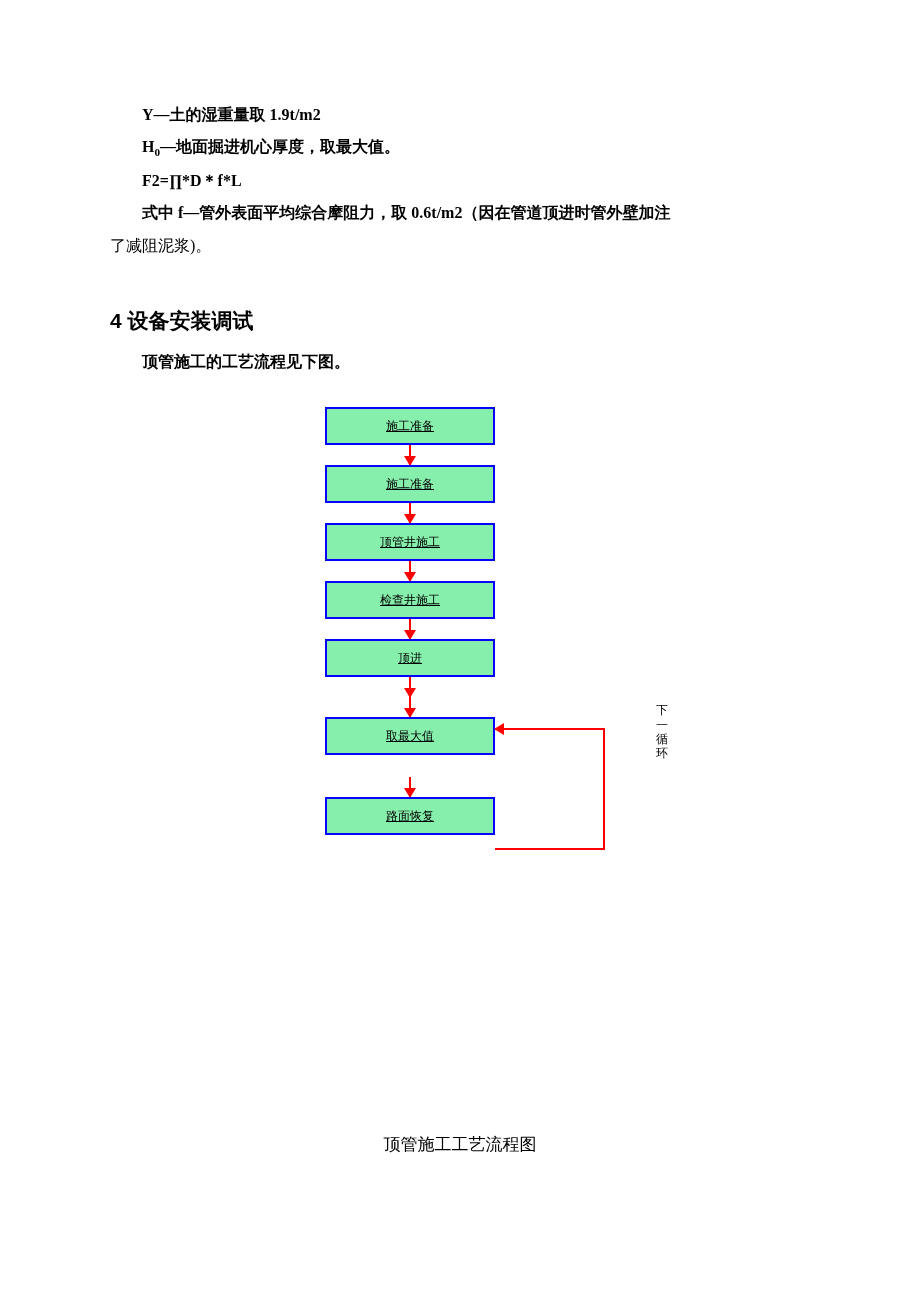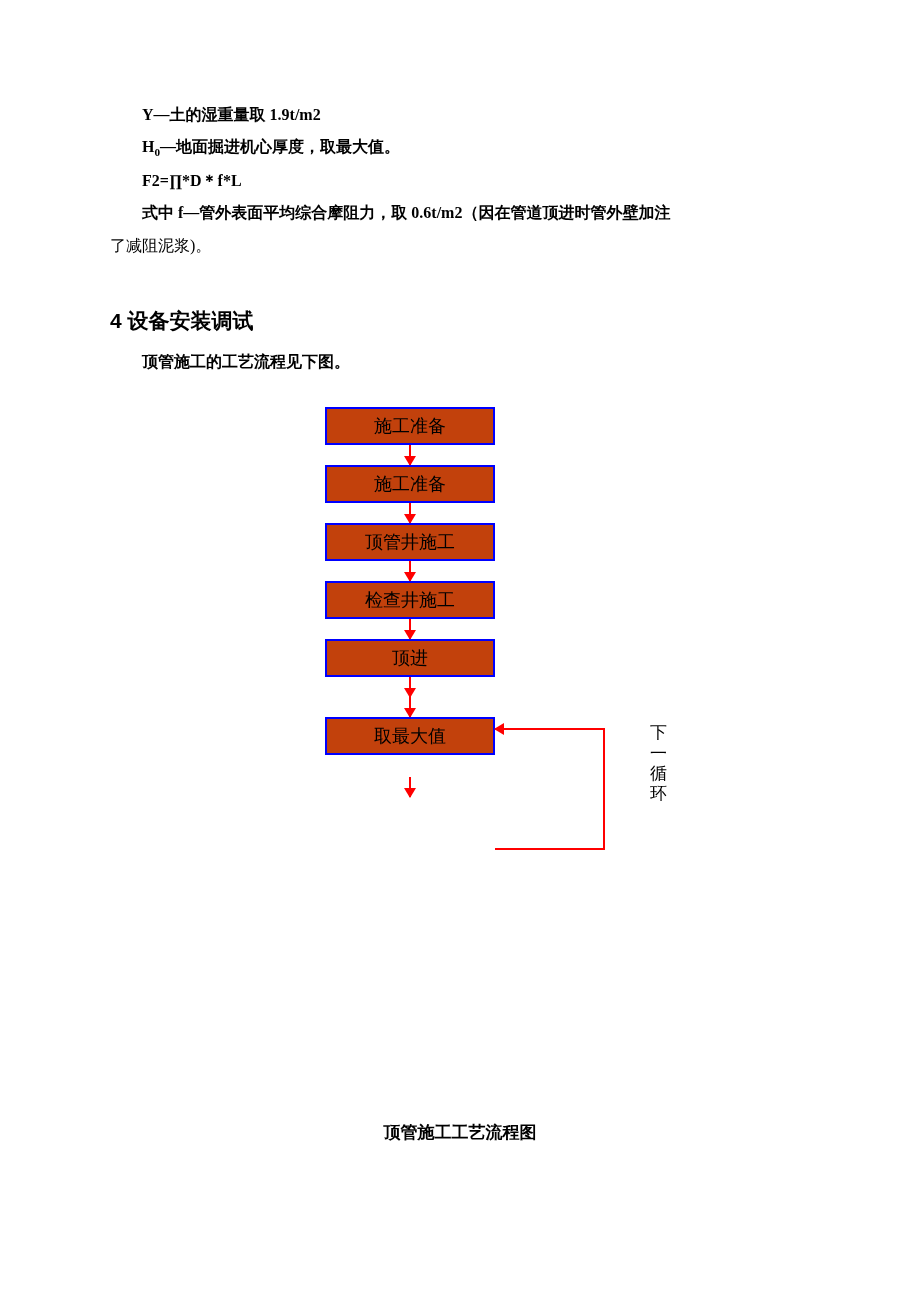--- a/index.html
+++ b/index.html
@@ -24,23 +24,24 @@
     .sub { font-size: 0.7em; vertical-align: sub; }
     .flow-wrapper { position: relative; width: 700px; height: 680px; margin: 30px auto 0 auto; }
     .flow { position: absolute; left: 200px; top: 0; width: 200px; display: flex; flex-direction: column; align-items: center; }
     .box {
       width: 170px;
       height: 38px;
       border: 2px solid #0000ff;
       display: flex;
       align-items: center;
       justify-content: center;
-      font-size: 18px;
-      background: #c2410c;
+      font-size: 12px;
+      background: #86efac;
       position: relative;
+      text-decoration: underline;
     }
     .arrow-down {
       width: 2px;
       height: 20px;
       background: #ff0000;
       position: relative;
     }
     .arrow-down::after {
       content: "";
       position: absolute;
@@ -59,32 +60,32 @@
       position: absolute; left: -1px; top: -5px;
       width:0; height:0;
       border-top: 6px solid transparent;
       border-bottom: 6px solid transparent;
       border-right: 10px solid #ff0000;
     }
     .loop-v  { position: absolute; top: 321px; left: 493px; width: 2px; height: 120px; background: #ff0000; }
     .loop-h2 { position: absolute; top: 441px; left: 385px; width: 110px; height: 2px; background: #ff0000; }
     .loop-label {
       position: absolute;
-      top: 316px; left: 540px;
-      font-size: 17px;
+      top: 296px; left: 540px;
+      font-size: 12px;
       line-height: 1.2;
       width: 18px;
-      text-align: left;
+      text-align: right;
     }
     .caption {
       text-align: center;
       font-family: "SimHei", "黑体", sans-serif;
-      font-weight: bold;
+      font-weight: normal;
       font-size: 17px;
-      margin-top: 30px;
+      margin-top: 42px;
     }
   </style>
 </head>
 <body>
 
 <p class="para">Y—土的湿重量取 1.9t/m2</p>
 <p class="para">
   <span>H</span><span class="sub">0</span><span>—地面掘进机心厚度，取最大值。</span>
 </p>
 <p class="para">F2=∏*D＊f*L</p>
@@ -106,20 +107,21 @@
     <div class="box">顶管井施工</div>
     <div class="arrow-down"></div>
     <div class="box">检查井施工</div>
     <div class="arrow-down"></div>
     <div class="box">顶进</div>
     <div class="arrow-down"></div>
     <div class="arrow-down"></div>
     <div class="box">取最大值</div>
     <div class="gap"></div>
     <div class="arrow-down"></div>
+    <div class="box">路面恢复</div>
   </div>
   <div class="loop-h1"></div>
   <div class="loop-v"></div>
   <div class="loop-h2"></div>
   <div class="loop-label">下一循环</div>
 </div>
 
 <p class="caption">顶管施工工艺流程图</p>
 
 </body></html>

